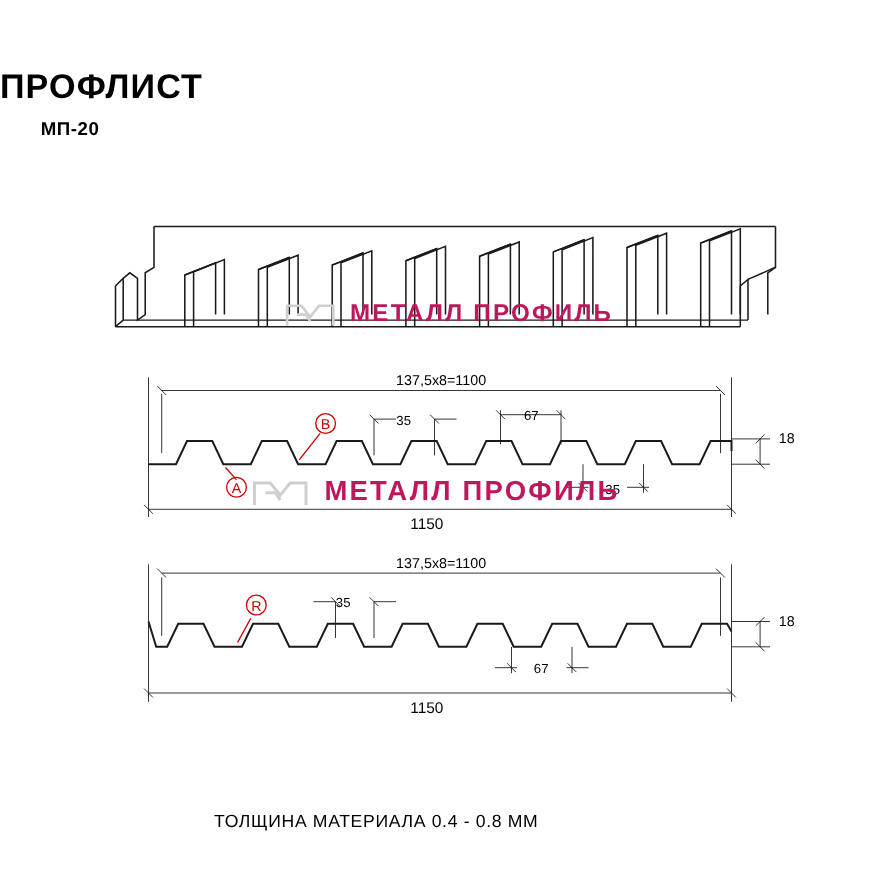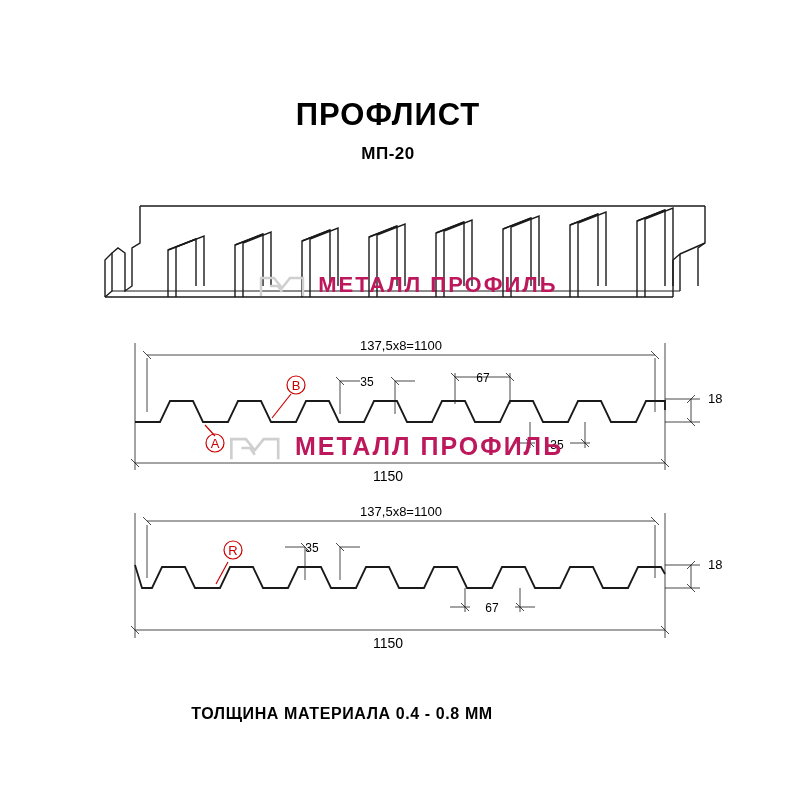--- a/index.html
+++ b/index.html
@@ -18,45 +18,44 @@
   .page {
     position: relative;
     width: 800px;
     height: 800px;
   }
   .title-block {
     position: absolute;
     left: 0;
     top: 62px;
     width: 776px;
-    text-align: center;
-    margin-top: 36px;
   }
   .title-main {
     font-size: 31px;
     font-weight: bold;
     letter-spacing: 1px;
     color: #000;
     line-height: 1.1;
   }
   .title-sub {
     margin-top: 12px;
     font-size: 17px;
     font-weight: bold;
     letter-spacing: 0.5px;
     color: #000;
+    padding-left: 37px;
   }
   .footer-note {
     position: absolute;
     left: 0;
-    top: 705px;
+    top: 739px;
     width: 684px;
     text-align: center;
     font-size: 16px;
-    font-weight: bold;
+    font-weight: normal;
     letter-spacing: 0.6px;
     color: #000;
   }
   .drawing {
     position: absolute;
     left: 0;
     top: 0;
     width: 800px;
     height: 800px;
   }

